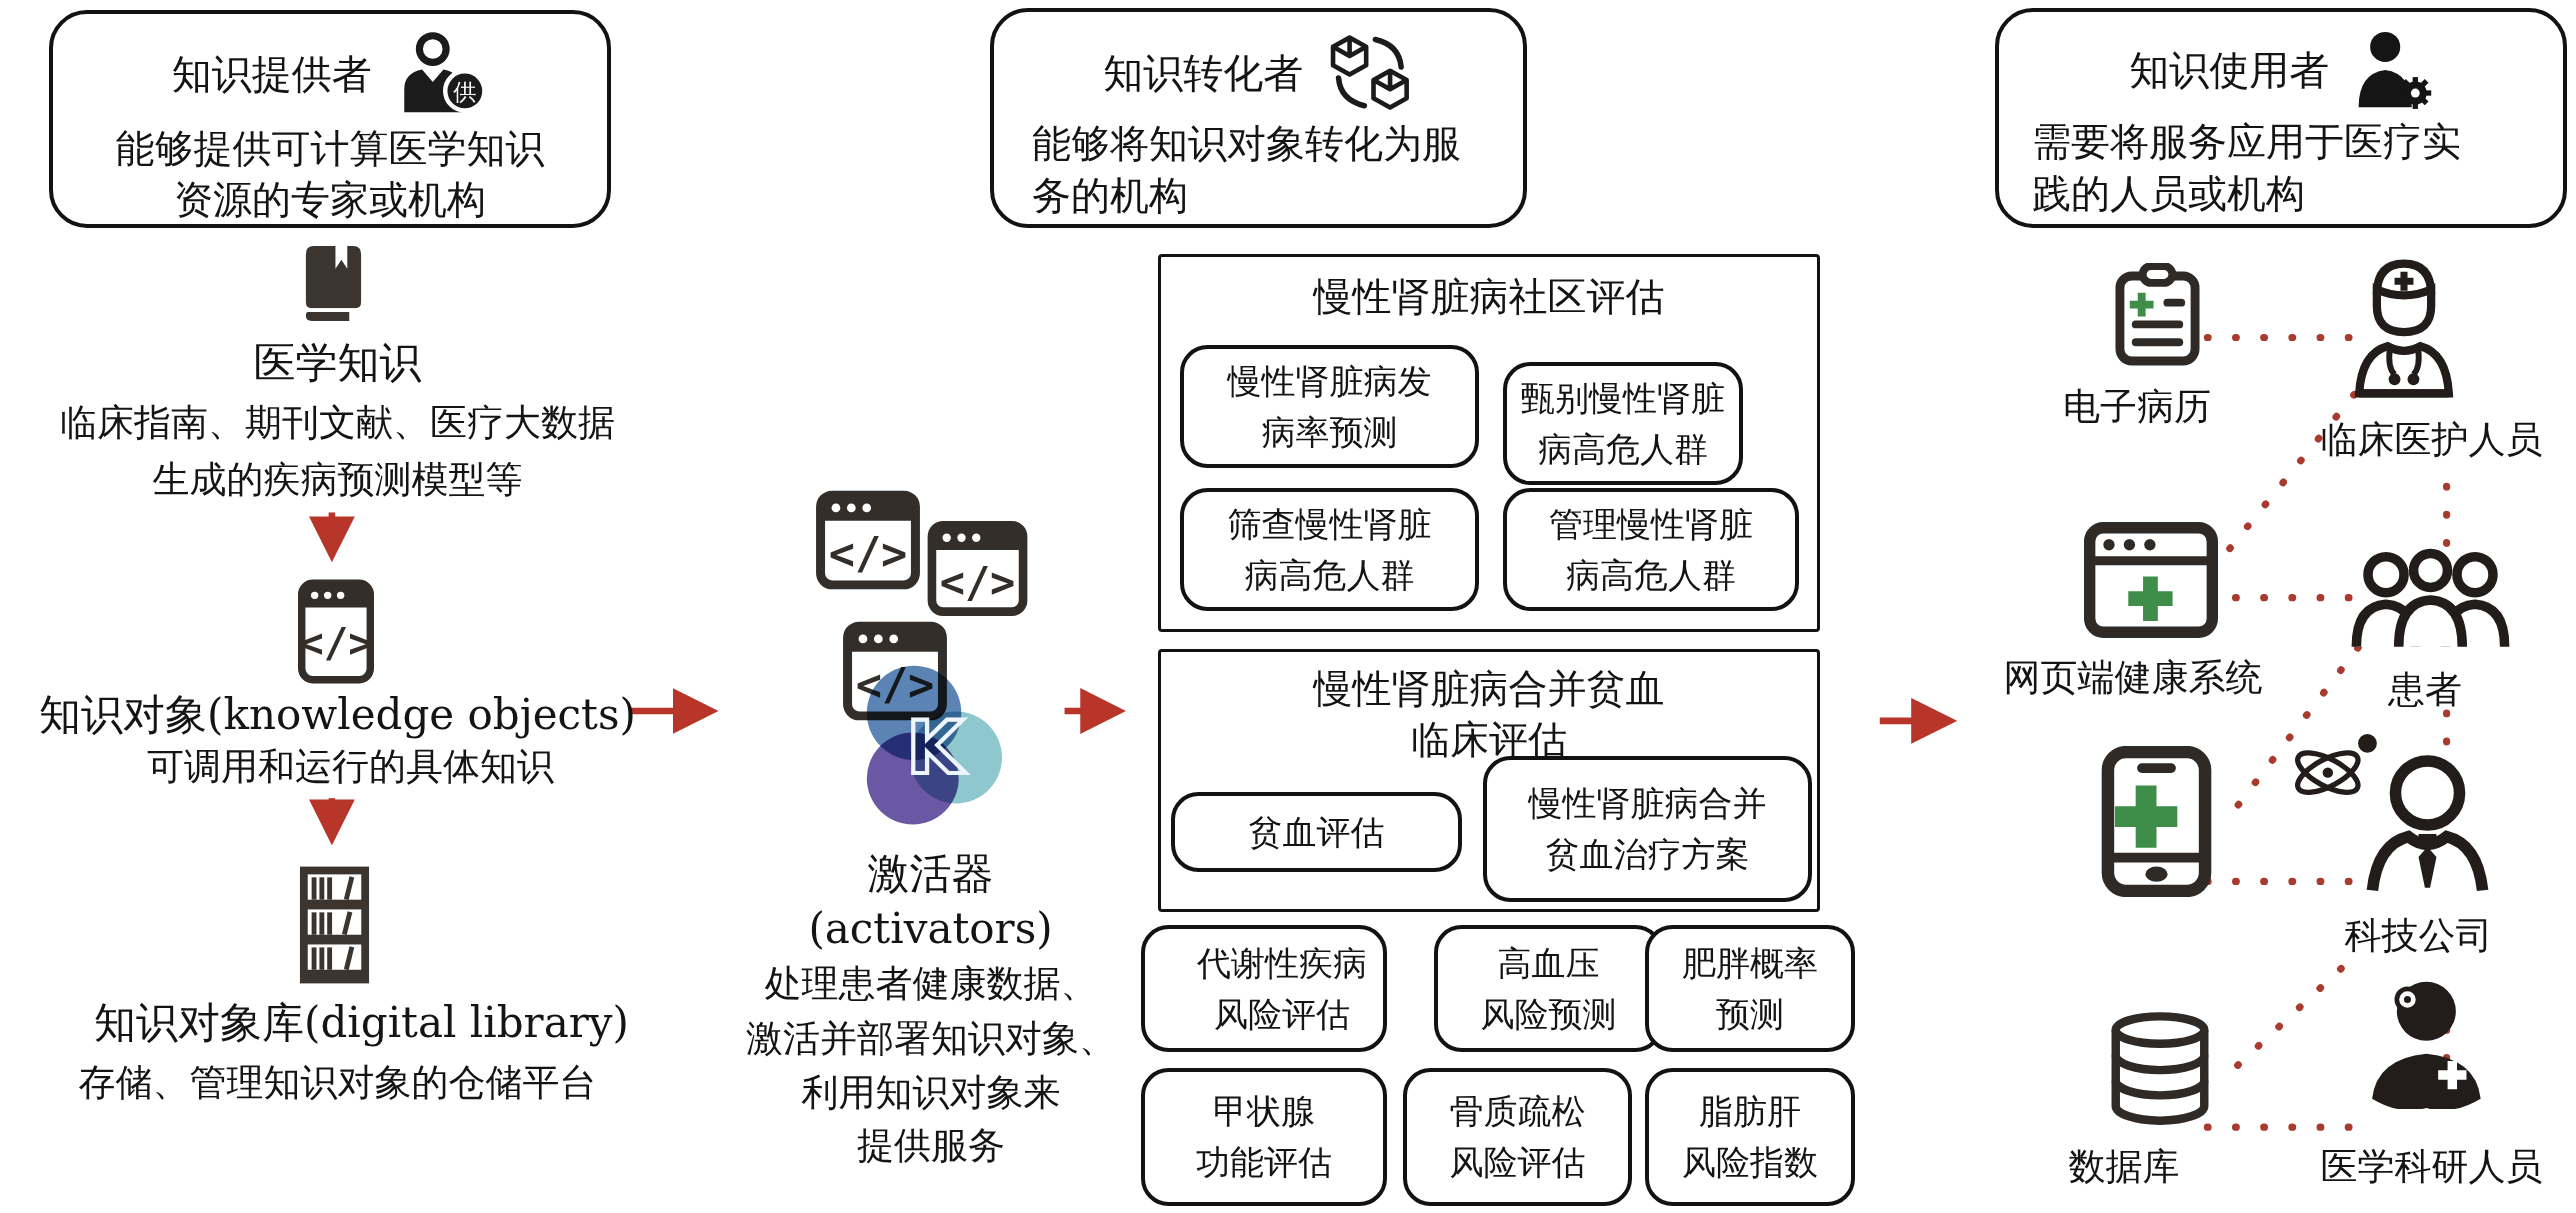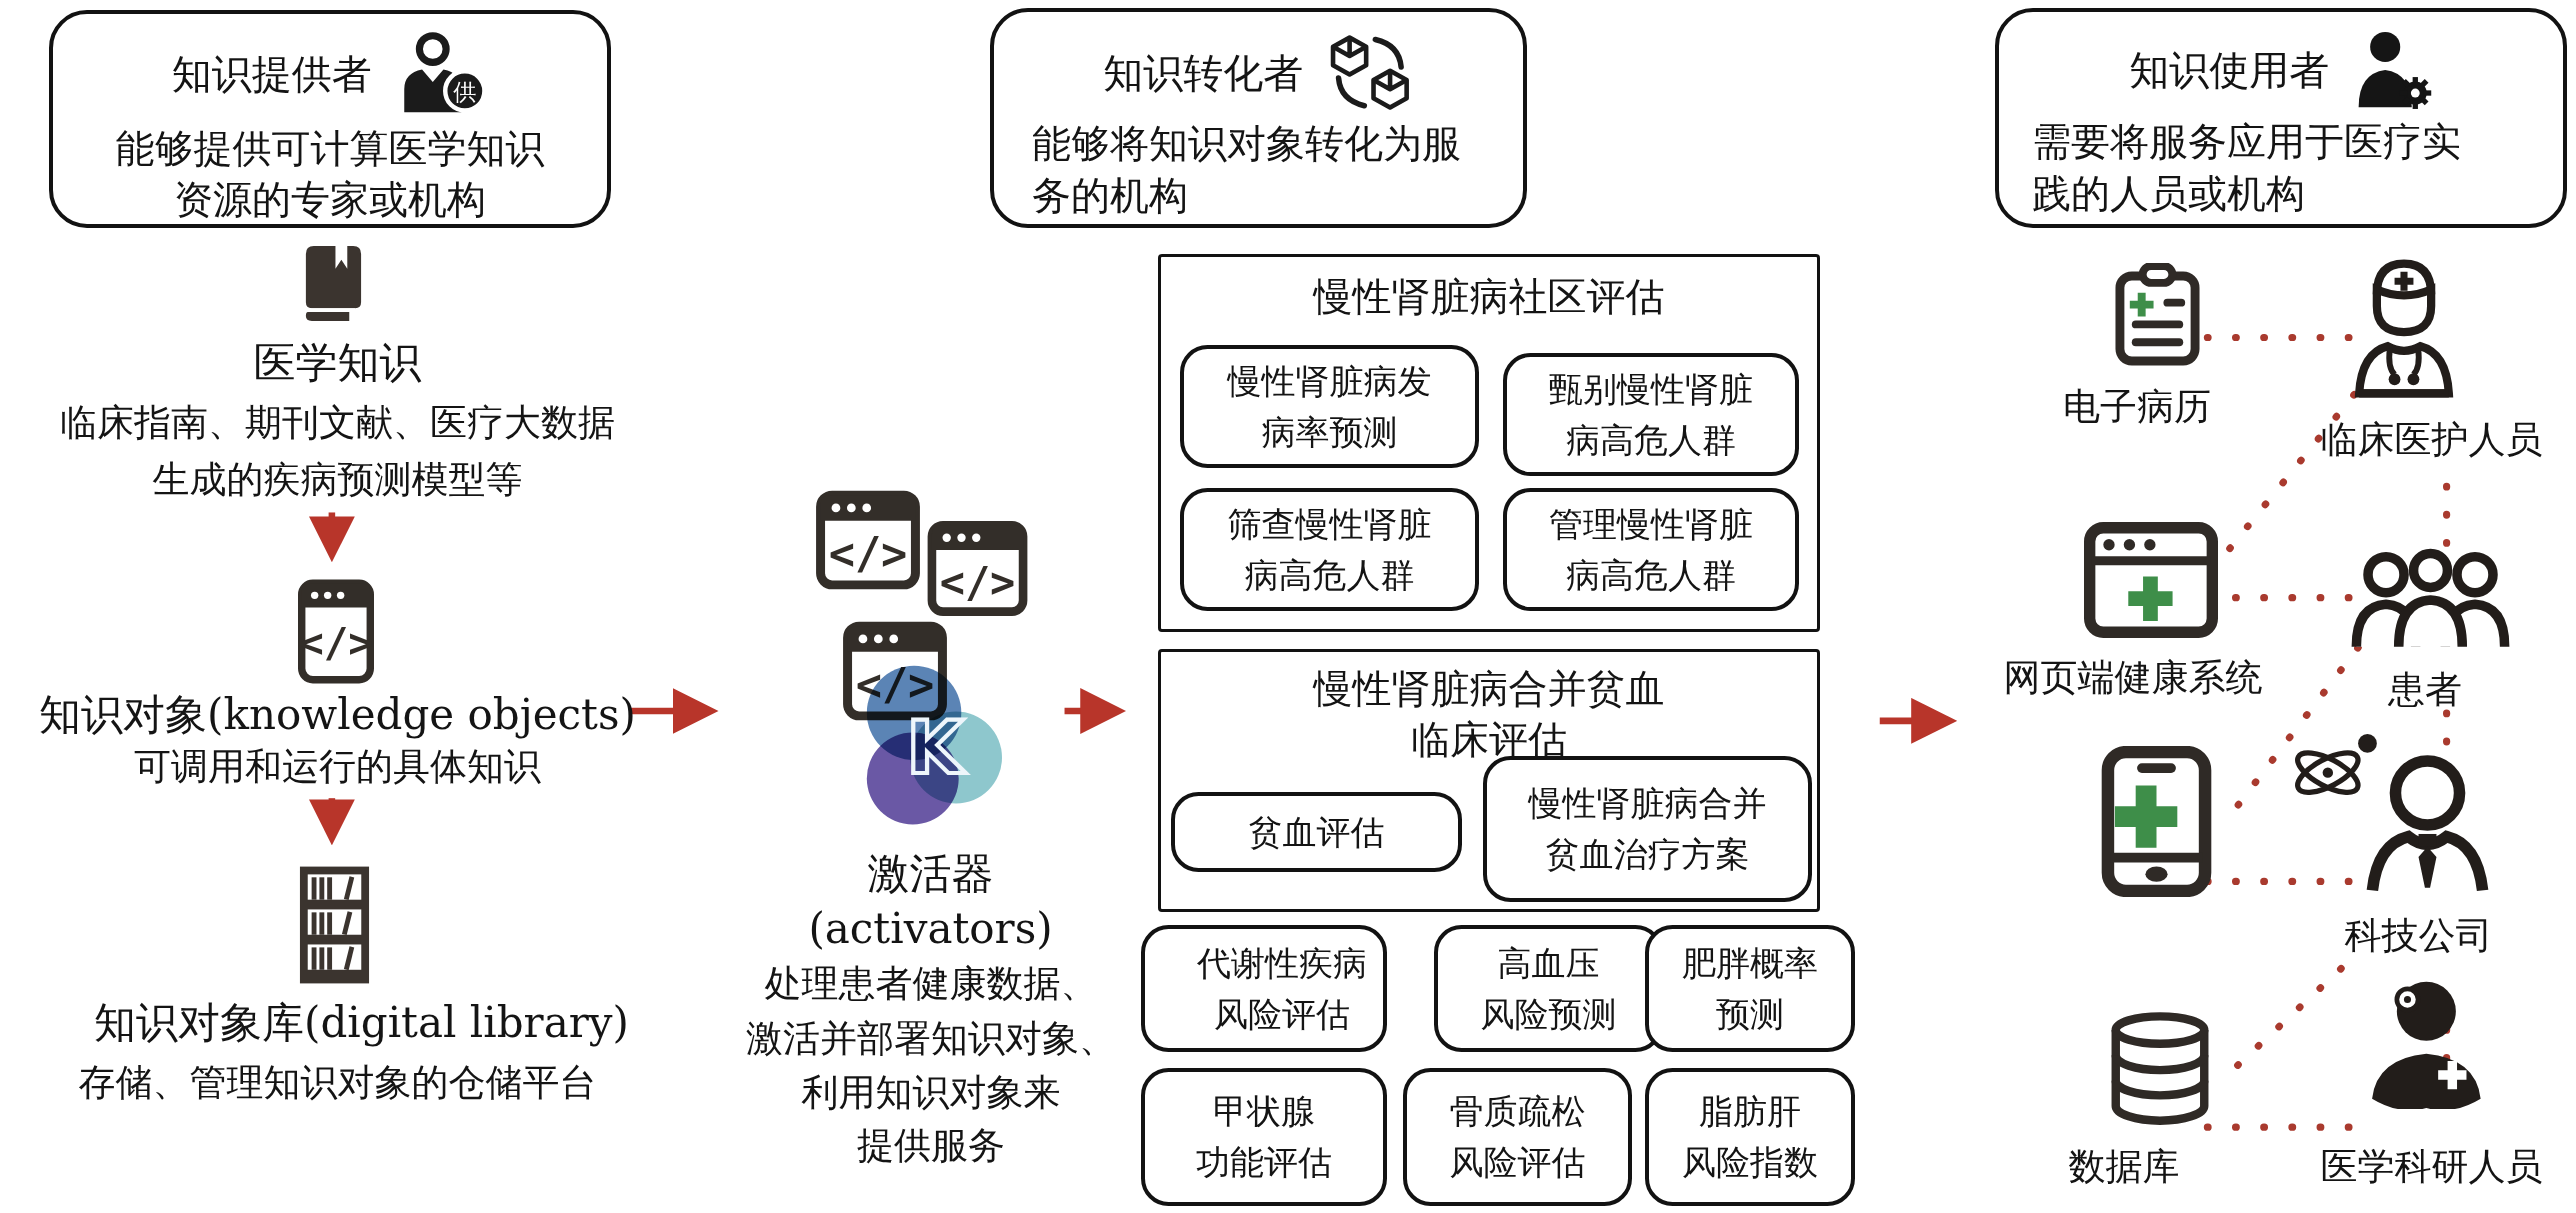--- a/index.html
+++ b/index.html
@@ -80,21 +80,21 @@
 
   <svg class="abs" style="left:298px;top:579px;" width="76" height="105" viewBox="0 0 82 112">
     <rect x="4" y="4" width="74" height="104" rx="12" fill="#fff" stroke="#332e29" stroke-width="8"></rect>
     <path d="M4 12 Q4 4 12 4 H70 Q78 4 78 12 V30 H4 Z" fill="#332e29"></path>
     <circle cx="18" cy="17" r="4" fill="#fff"></circle>
       <circle cx="32" cy="17" r="4" fill="#fff"></circle>
       <circle cx="46" cy="17" r="4" fill="#fff"></circle>
     <text x="41" y="84" font-size="44" font-weight="bold" fill="#332e29" text-anchor="middle" font-family="DejaVu Sans Mono, monospace">&lt;/&gt;</text>
   </svg>
   <div class="abs ctr t64" style="left:0;top:688px;width:675px;">知识对象(knowledge objects)</div>
-  <div class="abs ctr t57" style="left:0;top:741px;width:675px;">可调用和运行的具体知识</div>
+  <div class="abs ctr t57" style="left:0;top:741px;width:675px;padding-left:13px;">可调用和运行的具体知识</div>
 
   <svg class="abs" style="left:298px;top:864px;" width="73" height="122" viewBox="0 0 75 124">
     <rect x="2" y="2" width="71" height="120" fill="#3b342f"></rect>
     <g fill="#fff">
       <rect x="10" y="10" width="55" height="26"></rect>
         <rect x="10" y="46" width="55" height="26"></rect>
         <rect x="10" y="82" width="55" height="26"></rect>
     </g>
     <g fill="#3b342f">
       <rect x="14" y="13" width="5" height="23"></rect>
@@ -174,21 +174,21 @@
     <div class="t60" style="margin-left:38px;">务的机构</div>
   </div>
 
   <div class="abs grp" style="left:1158px;top:254px;width:662px;height:378px;border-radius:3.9px;">
     <div class="ctr t60" style="margin-top:14.4px;">慢性肾脏病社区评估</div>
   </div>
   <div class="abs svc" style="left:1180px;top:345px;width:299px;height:123px;">
     <div class="t52 ctr">慢性肾脏病发</div>
     <div class="t52 ctr">病率预测</div>
   </div>
-  <div class="abs svc" style="left:1503px;top:353px;width:296px;height:123px;">
+  <div class="abs svc" style="left:1503px;top:362px;width:240px;height:123px;">
     <div class="t52 ctr">甄别慢性肾脏</div>
     <div class="t52 ctr">病高危人群</div>
   </div>
   <div class="abs svc" style="left:1180px;top:488px;width:299px;height:123px;">
     <div class="t52 ctr">筛查慢性肾脏</div>
     <div class="t52 ctr">病高危人群</div>
   </div>
   <div class="abs svc" style="left:1503px;top:488px;width:296px;height:123px;">
     <div class="t52 ctr">管理慢性肾脏</div>
     <div class="t52 ctr">病高危人群</div>

